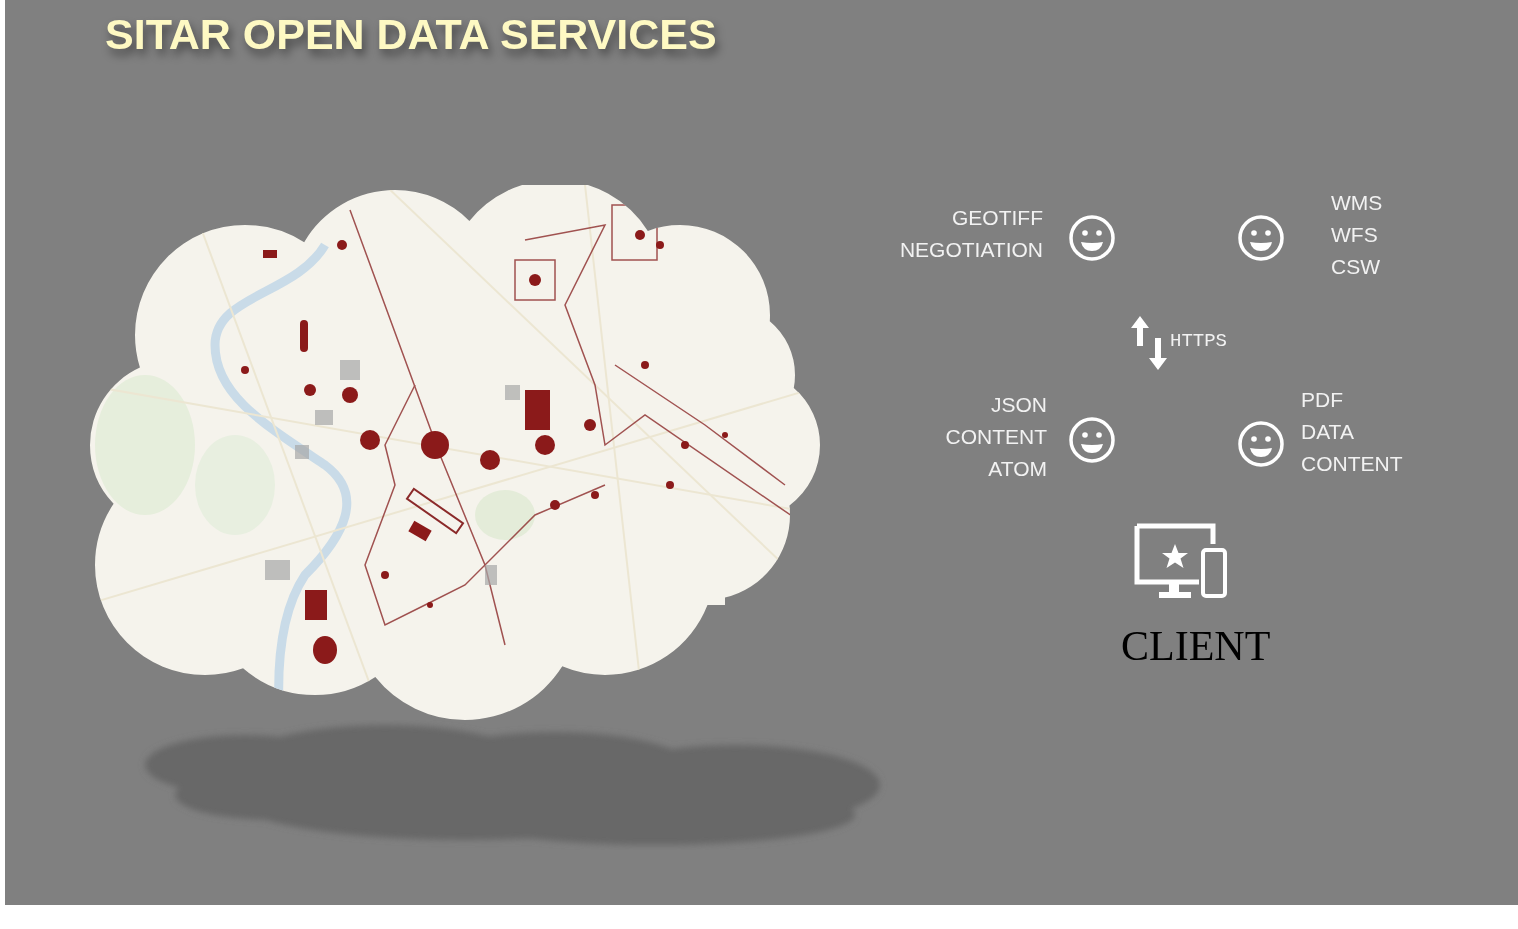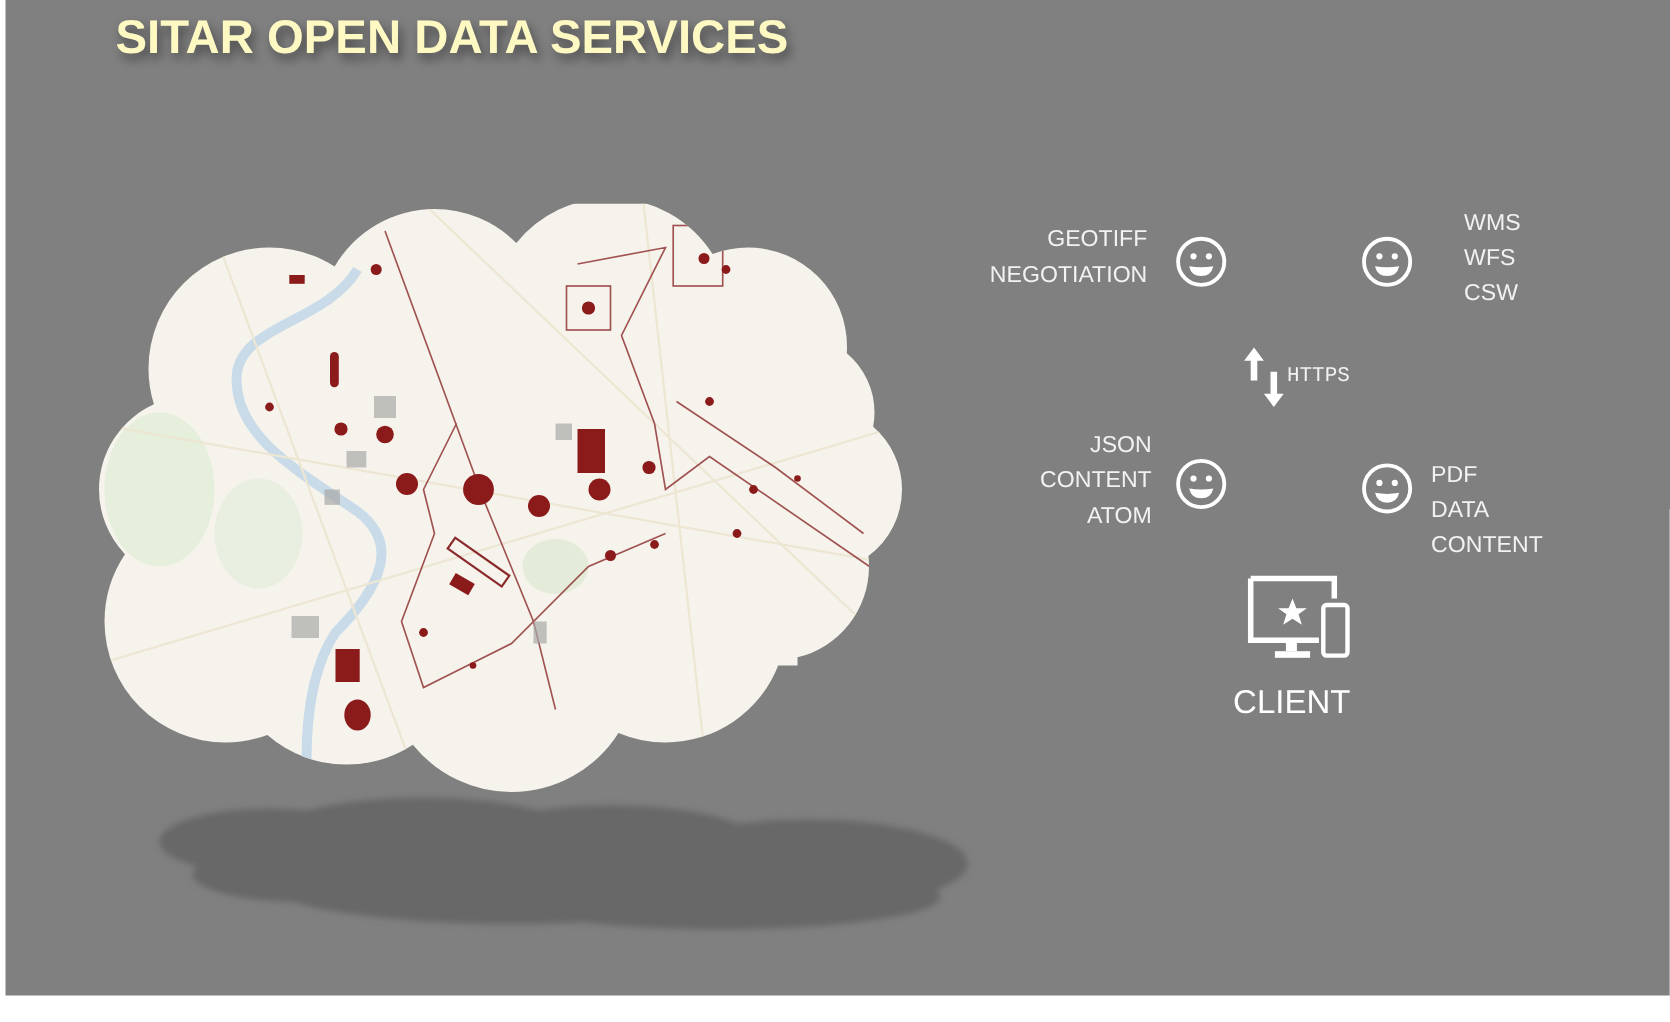--- a/index.html
+++ b/index.html
@@ -8,21 +8,21 @@
     .title { position: absolute; left: 100px; top: 10px; font-family: "Liberation Sans", sans-serif; font-weight: bold; font-size: 43px; color: #fef9c3; letter-spacing: 0px; text-shadow: 3px 6px 10px rgba(0,0,0,0.45); white-space: nowrap; }
     .shadow { position: absolute; left: 130px; top: 720px; }
     .cloud { position: absolute; left: 80px; top: 185px; }
     .label { position: absolute; color: #f2f2f2; font-family: "Liberation Sans", sans-serif; font-size: 21px; line-height: 32px; white-space: nowrap; }
     .label.right { text-align: right; }
     .label span { display: block; }
     .smiley { position: absolute; width: 48px; height: 48px; }
     .https { position: absolute; left: 1123px; top: 312px; }
     .https-label { position: absolute; left: 1165px; top: 330px; color: #f2f2f2; font-family: Liberation Mono, monospace; font-size: 19px; }
     .client-icon { position: absolute; left: 1128px; top: 522px; }
-    .client-label { position: absolute; left: 1116px; top: 622px; color: #ffffff; font-family: Liberation Sans, sans-serif; font-size: 30px; }
+    .client-label { position: absolute; left: 1116px; top: 622px; color: #000000; font-family: Liberation Serif, serif; font-size: 42px; }
   </style>
 </head>
 <body>
 
 <div class="slide">
 
   <div class="title">SITAR OPEN DATA SERVICES</div>
 
   <svg class="shadow" width="760" height="130" viewBox="0 0 760 130">
     <defs>
@@ -167,21 +167,21 @@
     <circle cx="31" cy="19" r="2.8" fill="#ffffff"></circle>
     <path d="M13 28 Q24 30 35 28 Q33 37 24 37 Q15 37 13 28 Z" fill="#ffffff"></path>
   </svg>
 
   <svg class="smiley" style="left: 1232px; top: 420px;" viewBox="0 0 48 48">
     <circle cx="24" cy="24" r="21" fill="none" stroke="#ffffff" stroke-width="3.5"></circle>
     <circle cx="17" cy="19" r="2.8" fill="#ffffff"></circle>
     <circle cx="31" cy="19" r="2.8" fill="#ffffff"></circle>
     <path d="M13 28 Q24 30 35 28 Q33 37 24 37 Q15 37 13 28 Z" fill="#ffffff"></path>
   </svg>
-  <div class="label" style="left: 1296px; top: 416px;">
+  <div class="label" style="left: 1296px; top: 384px;">
     <span>PDF</span>
     <span>DATA</span>
     <span>CONTENT</span>
   </div>
 
   <svg class="client-icon" width="96" height="84" viewBox="0 0 96 84">
     <path d="M4 4 L80 4 L80 22" fill="none" stroke="#ffffff" stroke-width="5"></path>
     <path d="M4 4 L4 60 L66 60" fill="none" stroke="#ffffff" stroke-width="5"></path>
     <rect x="36" y="60" width="10" height="10" fill="#ffffff"></rect>
     <rect x="26" y="70" width="32" height="6" fill="#ffffff"></rect>

